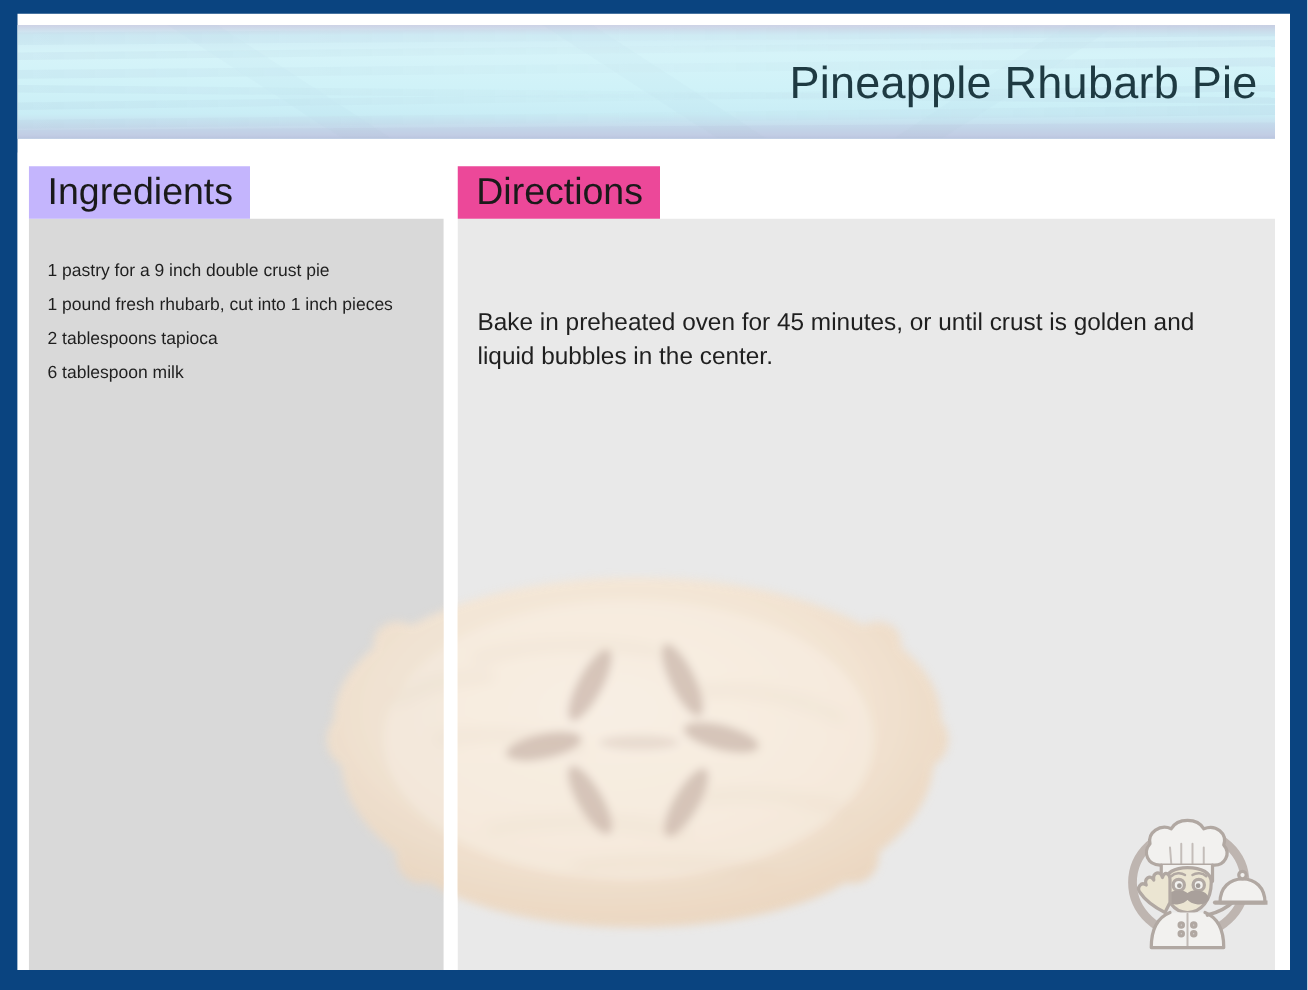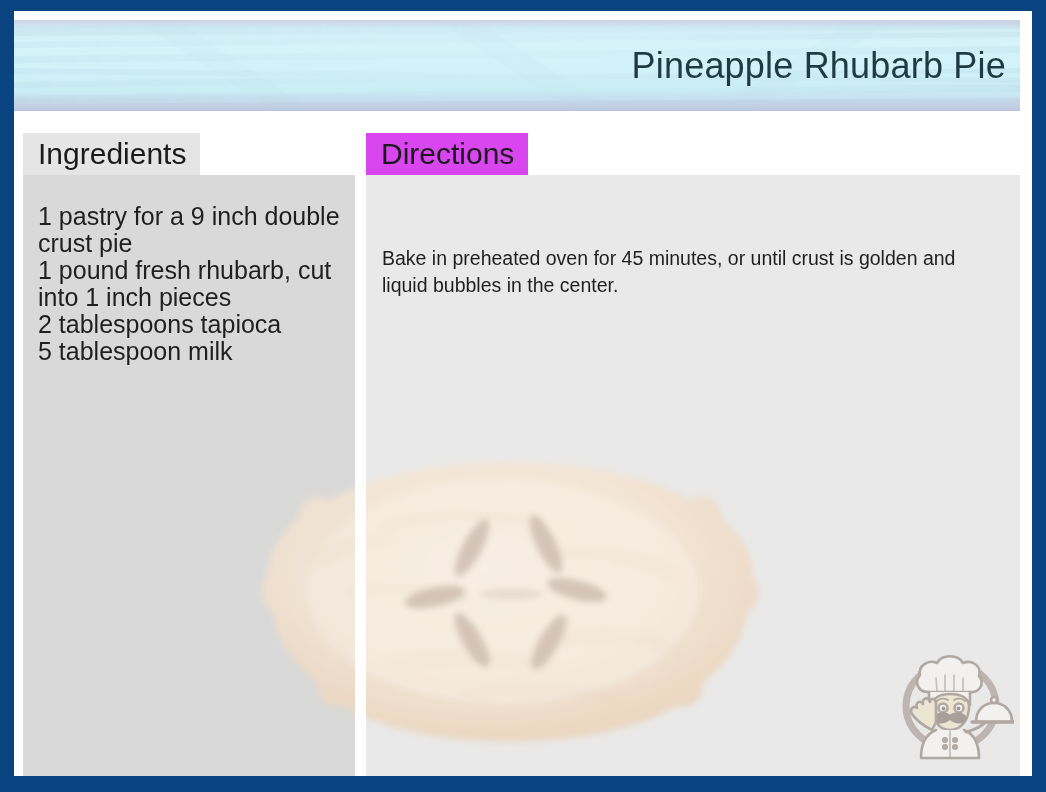--- a/index.html
+++ b/index.html
@@ -100,39 +100,39 @@
     box-sizing: border-box;
     padding: 0 14px 0 15px;
     display: flex;
     align-items: center;
     font-size: 30px;
     color: #1a1a1a;
     font-weight: 400;
     white-space: nowrap;
     z-index: 3;
   }
-  .tab-ing { background: #e5e5e5; }
-  .tab-dir { background: #d946ef; }
+  .tab-ing { background: #c4b5fd; }
+  .tab-dir { background: #ec4899; }
 
   .body-panel {
     position: absolute;
     left: 0;
     top: 53px;
     right: 0;
     bottom: 0;
     z-index: 2;
   }
   .panel-ing { background: #d9d9d9; }
   .panel-dir { background: #e9e9e9; }
 
   .body-text {
     position: relative;
     z-index: 4;
     padding: 28px 12px 0 15px;
-    font-size: 25px;
+    font-size: 14px;
     line-height: 27px;
     color: #1f1f1f;
   }
   .body-text.dir {
     padding: 28px 14px 0 16px;
     font-size: 19.5px;
     line-height: 26.5px;
   }
   .ing-line { white-space: normal; }
   .dir-para { margin: 0 0 26px 0; }
@@ -192,21 +192,21 @@
 
     <div class="cols">
 
       <div class="col col-ing">
         <div class="tab tab-ing">Ingredients</div>
         <div class="body-panel panel-ing">
           <div class="body-text">
             <div class="ing-line">1 pastry for a 9 inch double crust pie</div>
             <div class="ing-line">1 pound fresh rhubarb, cut into 1 inch pieces</div>
             <div class="ing-line">2 tablespoons tapioca</div>
-            <div class="ing-line">5 tablespoon milk</div>
+            <div class="ing-line">6 tablespoon milk</div>
           </div>
         </div>
       </div>
 
       <div class="col col-dir">
         <div class="tab tab-dir">Directions</div>
         <div class="body-panel panel-dir">
           <div class="body-text dir">
             <p class="dir-para">Bake in preheated oven for 45 minutes, or until crust is golden and liquid bubbles in the center.</p>
           </div>

